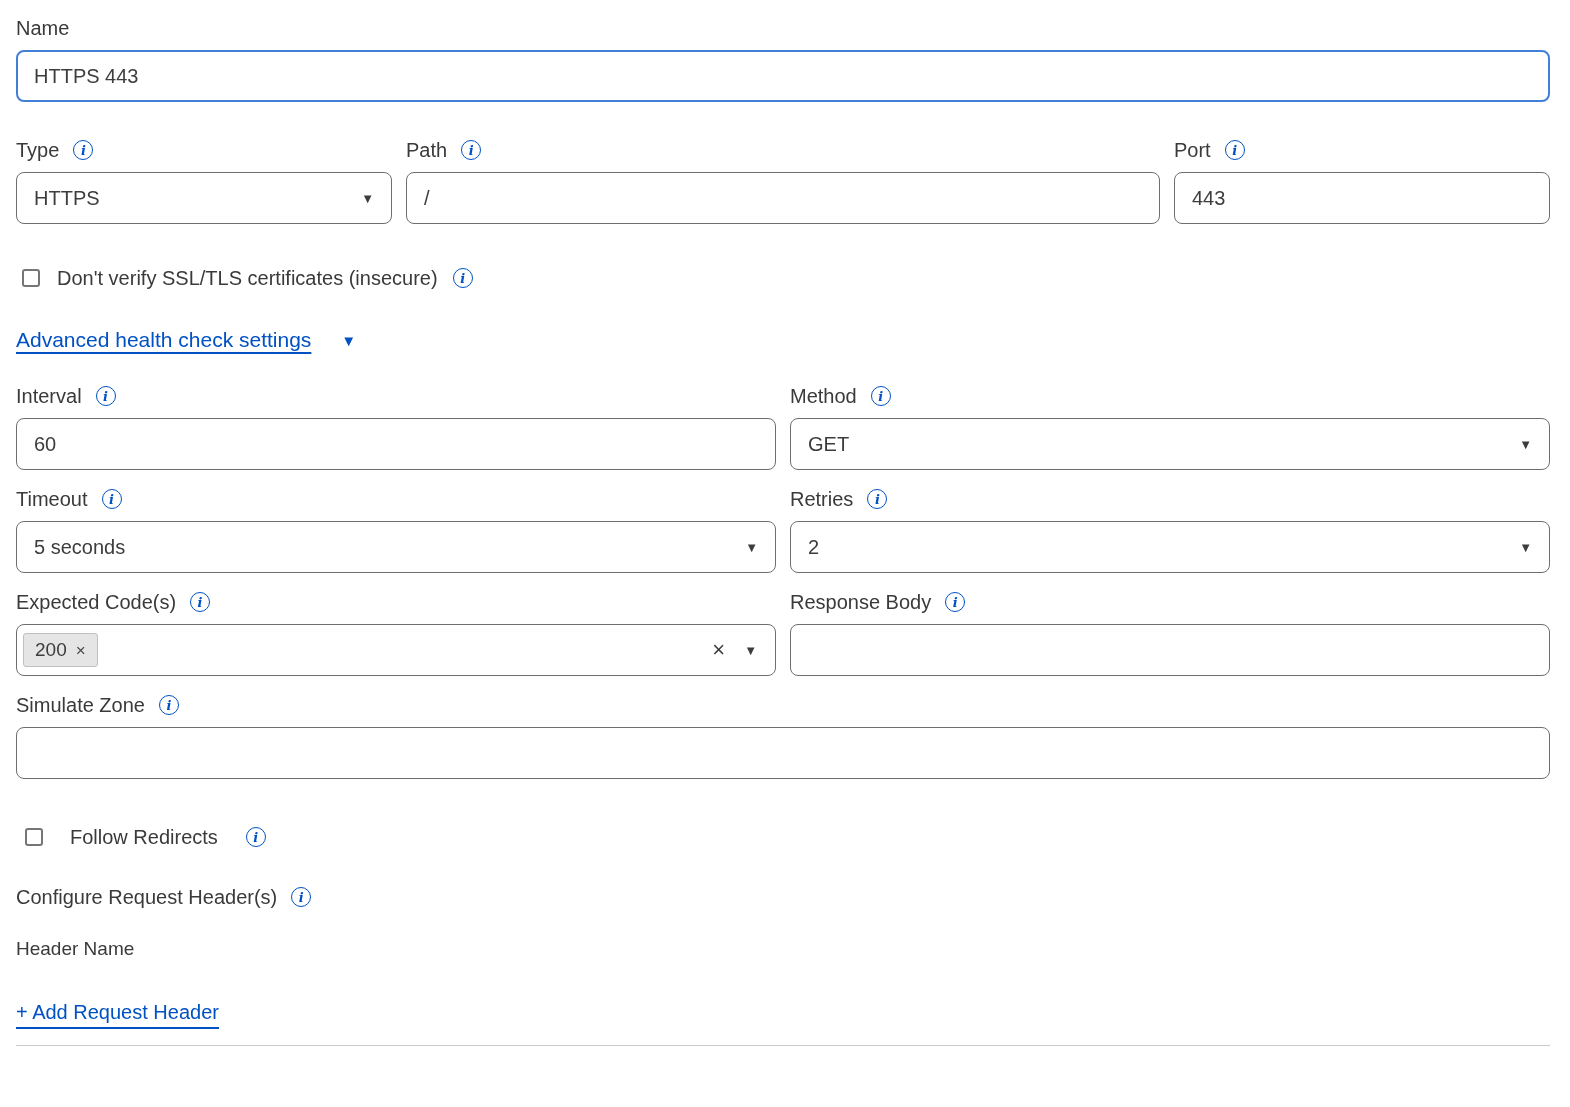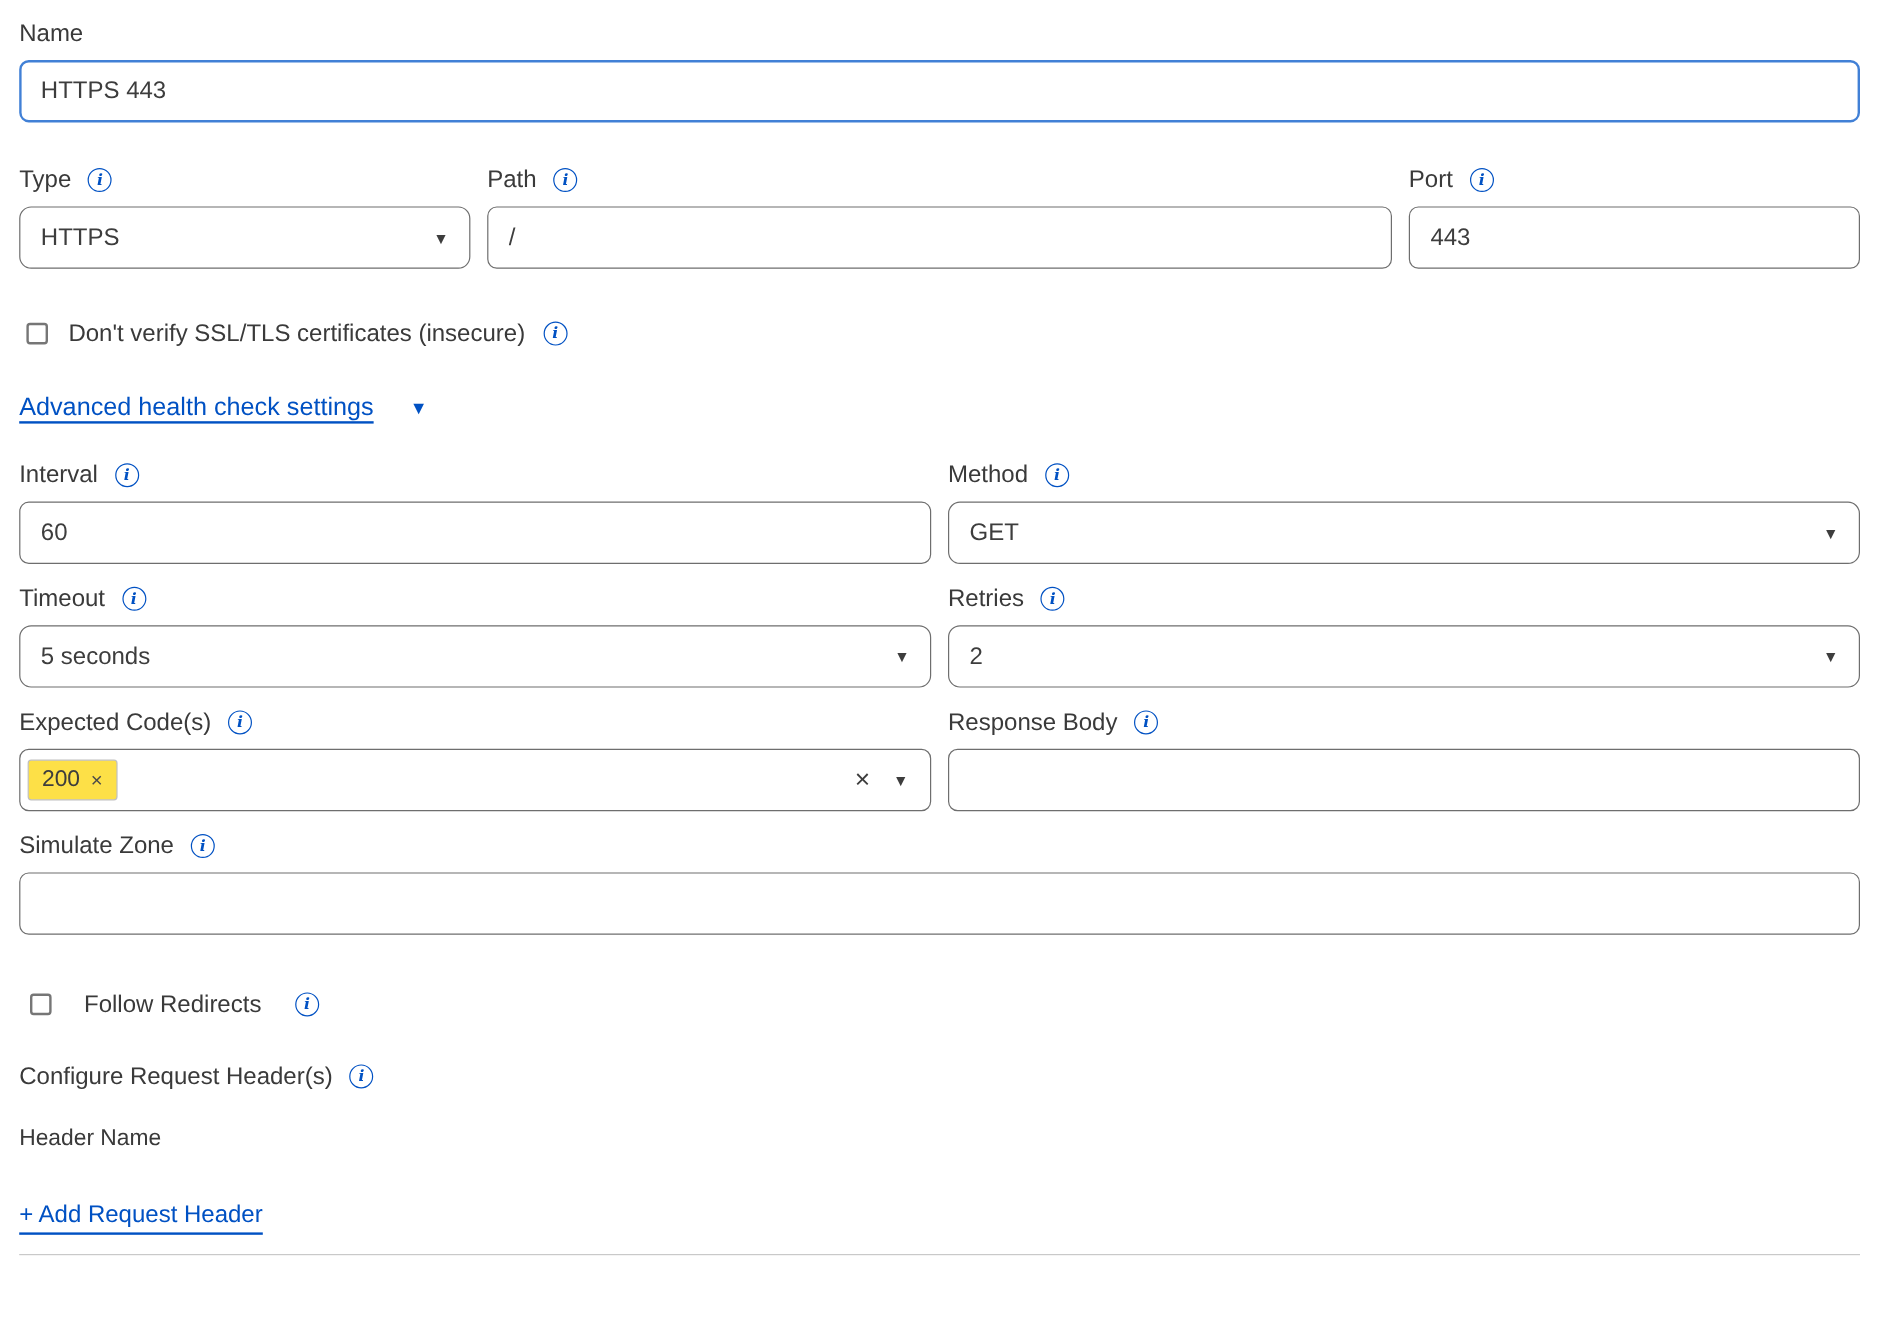--- a/index.html
+++ b/index.html
@@ -39,34 +39,33 @@
     font-size: 20px; color: #3d3d3d;
     padding: 0 17px;
   }
   .text-input { outline: none; }
   .text-input.focused { border: 2px solid #4180d6; padding: 0 16px; }
   .text-input::placeholder { color: #707070; opacity: 1; }
 
   .select-box {
     display: flex; align-items: center; justify-content: space-between;
     cursor: pointer;
-    border-radius: 10px;
   }
   .caret { font-size: 13px; color: #3d3d3d; line-height: 1; }
   .caret.blue { color: #0051c3; font-size: 15px; margin-left: 3px; }
 
   
   .multiselect {
     display: flex; align-items: center;
     padding: 0 18px 0 6px; cursor: pointer;
   }
   .tag {
     display: inline-flex; align-items: center; gap: 9px;
     height: 34px; padding: 0 11px;
-    background: #fde047; border: 1px solid #c0c0c0; border-radius: 3px;
+    background: #e5e5e5; border: 1px solid #c0c0c0; border-radius: 3px;
     font-size: 19px; color: #3d3d3d;
   }
   .tag-remove { font-size: 17px; color: #4a4a4a; cursor: pointer; line-height: 1; }
   .ms-right { margin-left: auto; display: flex; align-items: center; gap: 19px; }
   .ms-clear { font-size: 22px; color: #3d3d3d; cursor: pointer; line-height: 1; }
 
   
   .checkbox {
     width: 18px; height: 18px; flex: 0 0 18px;
     border: 2px solid #767676; border-radius: 3px;

